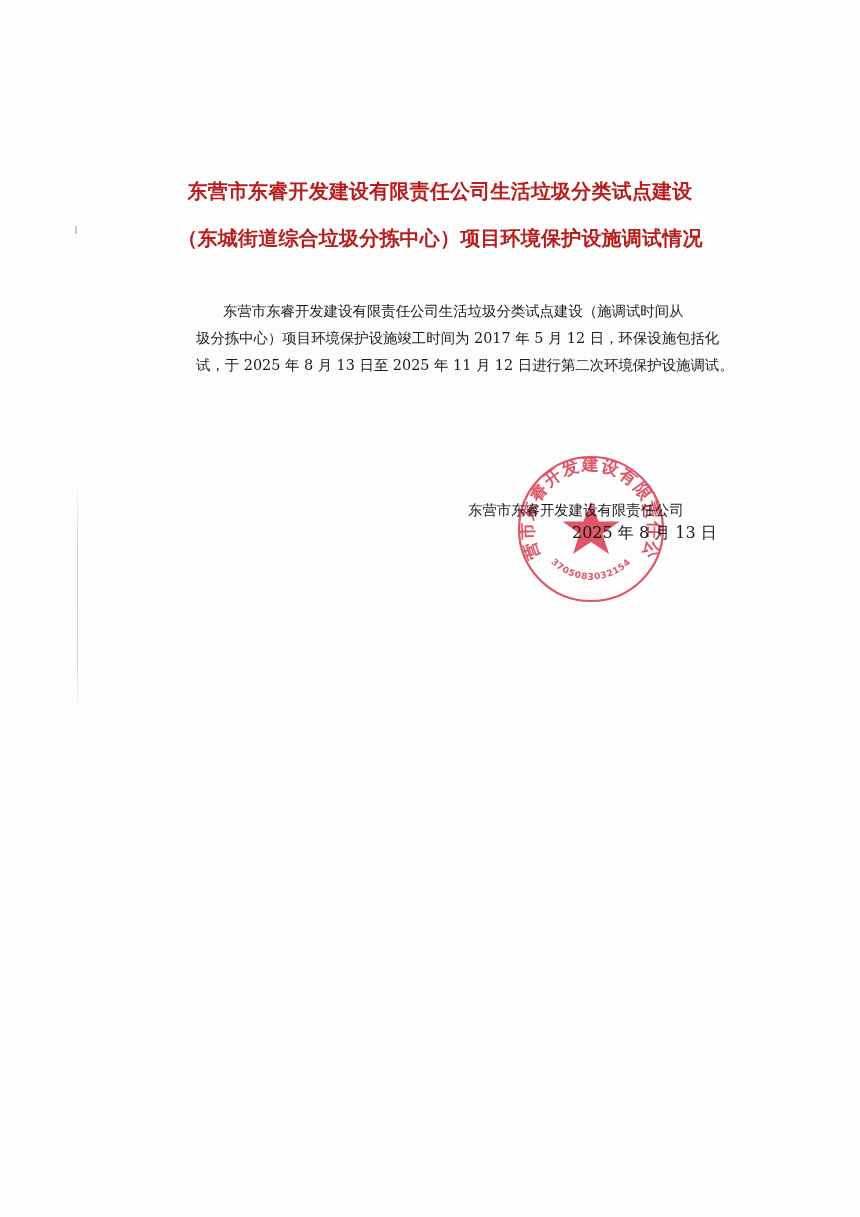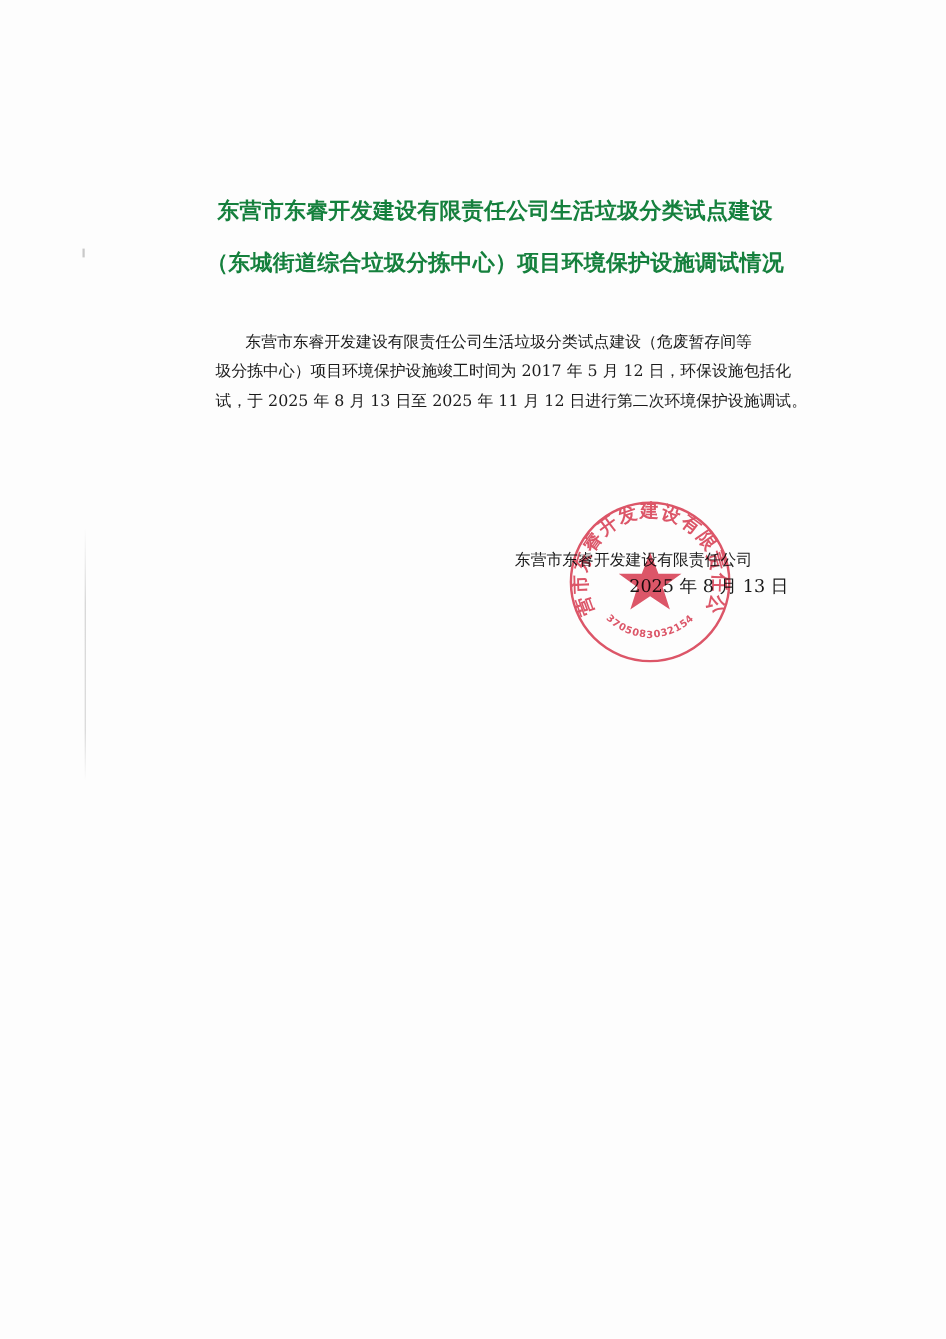--- a/index.html
+++ b/index.html
@@ -32,29 +32,29 @@
   .scan-dot {
     position: absolute;
     left: 75px;
     top: 226px;
     width: 2px;
     height: 8px;
     background: rgba(150,150,150,0.5);
   }
   .title {
     position: absolute;
-    left: 160px;
+    left: 150px;
     width: 580px;
     text-align: center;
     font-family: "DejaVu Sans", "Liberation Sans", sans-serif;
     font-weight: bold;
     font-size: 20px;
     letter-spacing: 0.2px;
     line-height: 26px;
-    color: #15803d;
+    color: #b91c1c;
     white-space: nowrap;
   }
   .title-1 { top: 178px; }
   .title-2 { top: 225px; }
   .title-3 { top: 265px; }
   .body-text {
     position: absolute;
     left: 196px;
     width: 478px;
     font-size: 14.4px;
@@ -104,21 +104,21 @@
 
 <div class="page">
 
   <div class="scan-dot"></div>
   <div class="scan-line"></div>
 
   <div class="title title-1">东营市东睿开发建设有限责任公司生活垃圾分类试点建设</div>
   <div class="title title-2">（东城街道综合垃圾分拣中心）项目环境保护设施调试情况</div>
 
   <div class="body-text">
-    <span class="body-line indent">东营市东睿开发建设有限责任公司生活垃圾分类试点建设（危废暂存间等</span>
+    <span class="body-line indent">东营市东睿开发建设有限责任公司生活垃圾分类试点建设（施调试时间从</span>
     <span class="body-line">圾分拣中心）项目环境保护设施竣工时间为 2017 年 5 月 12 日，环保设施包括化</span>
     <span class="body-line">试，于 2025 年 8 月 13 日至 2025 年 11 月 12 日进行第二次环境保护设施调试。</span>
   </div>
 
   <div class="sig-company">东营市东睿开发建设有限责任公司</div>
   <div class="sig-date">2025 年 8 月 13 日</div>
 
   <svg class="stamp" viewBox="0 0 150 150" xmlns="http://www.w3.org/2000/svg">
     <defs>
       <path id="ringPath" d="M 22 98 A 58 58 0 1 1 128 98"></path>

